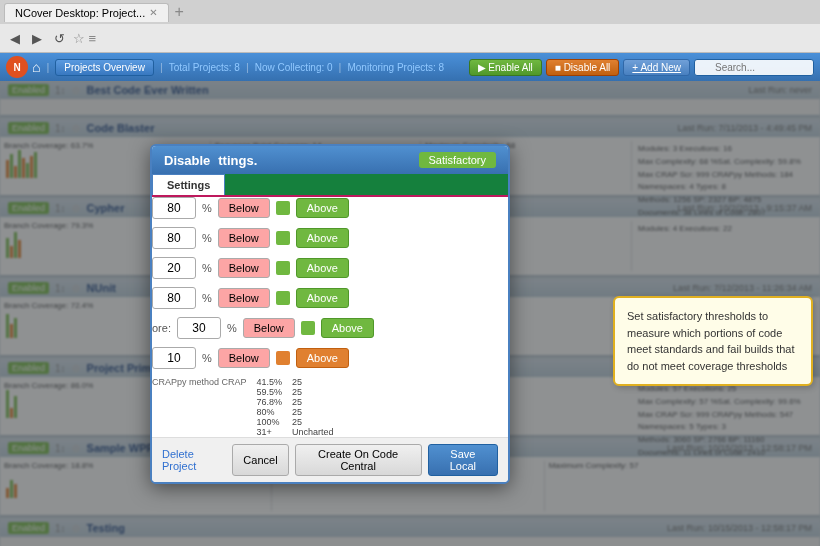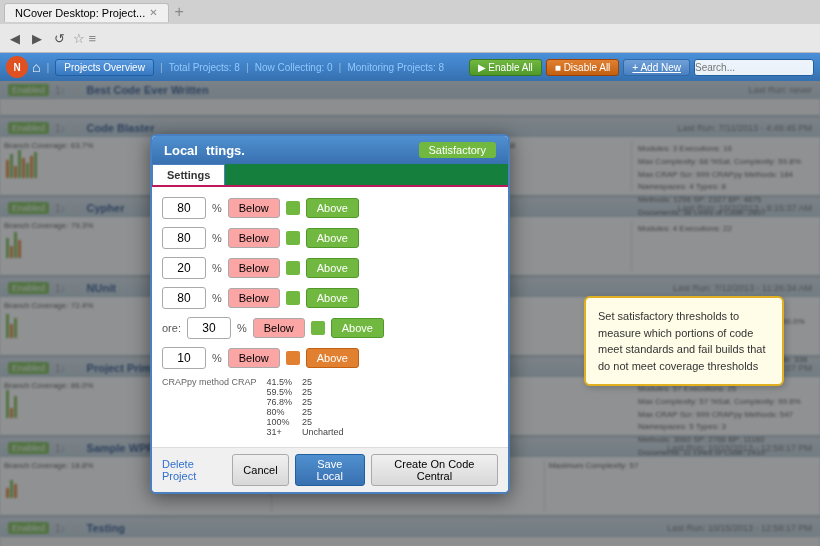--- a/index.html
+++ b/index.html
@@ -112,21 +112,21 @@
     .toolbar-sep { color: rgba(255,255,255,0.4); margin: 0 2px; }
     .toolbar-count {
       color: #90c8ff;
       font-size: 10px;
     }
     .toolbar-spacer { flex: 1; }
     .toolbar-search {
       background: rgba(255,255,255,0.9);
       border: 1px solid #2060a0;
       border-radius: 3px;
-      padding: 2px 0;
+      padding: 2px 20px;
       font-size: 10px;
       width: 120px;
     }
 
     
     .main-content {
       background: #c8d4dc;
       height: calc(546px - 80px);
       overflow: hidden;
       position: relative;
@@ -211,21 +211,21 @@
     .modal-tab.active {
       background: white;
       border-top: 1px solid #4a80c0;
       border-left: 1px solid #4a80c0;
       border-right: 1px solid #4a80c0;
       color: #333;
       font-weight: bold;
     }
 
     .modal-body {
-      padding: 10px;
+      padding: 0;
     }
 
     .threshold-row {
       display: flex;
       align-items: center;
       gap: 6px;
       margin-bottom: 8px;
     }
 
     .threshold-input {
@@ -303,21 +303,21 @@
 
     .footer-btn.primary {
       background: linear-gradient(180deg, #5090d0 0%, #3870b0 100%);
       color: white;
       border-color: #2060a0;
     }
 
     
     .annotation-box {
       position: absolute;
-      right: 36px;
+      right: 7px;
       top: 50%;
       transform: translateY(-20%);
       background: #fffde8;
       border: 2px solid #e0b020;
       border-radius: 6px;
       padding: 10px 12px;
       width: 200px;
       font-size: 11px;
       color: #333;
       line-height: 1.5;
@@ -585,21 +585,21 @@
       </div>
       <div class="proj-content-row" style="height:16px;background:#f8f8f8;"></div>
     </div>
 
   </div>
 
   <div class="modal-overlay">
 
     <div class="modal" style="position:relative;left:-80px;">
       <div class="modal-header">
-        <span class="modal-title">Local</span>
+        <span class="modal-title">Disable</span>
         <span class="modal-title">ttings.</span>
         <div class="satisfactory-badge">Satisfactory</div>
       </div>
       <div class="modal-tabs">
         <div class="modal-tab active">Settings</div>
       </div>
       <div class="modal-body">
 
         <div class="threshold-row">
           <input class="threshold-input" type="text" value="80" style="">
@@ -665,22 +665,22 @@
 25
 25
 25
 Uncharted</div>
         </div>
       </div>
       <div class="modal-footer">
         <span class="footer-link">Delete Project</span>
         <div class="footer-btns">
           <button class="footer-btn">Cancel</button>
+          <button class="footer-btn">Create On Code Central</button>
           <button class="footer-btn primary">Save Local</button>
-          <button class="footer-btn">Create On Code Central</button>
         </div>
       </div>
     </div>
 
     <div class="annotation-box">
       <span>Set satisfactory thresholds to measure which portions of code meet standards and fail builds that do not meet coverage thresholds</span>
     </div>
 
   </div>
 

